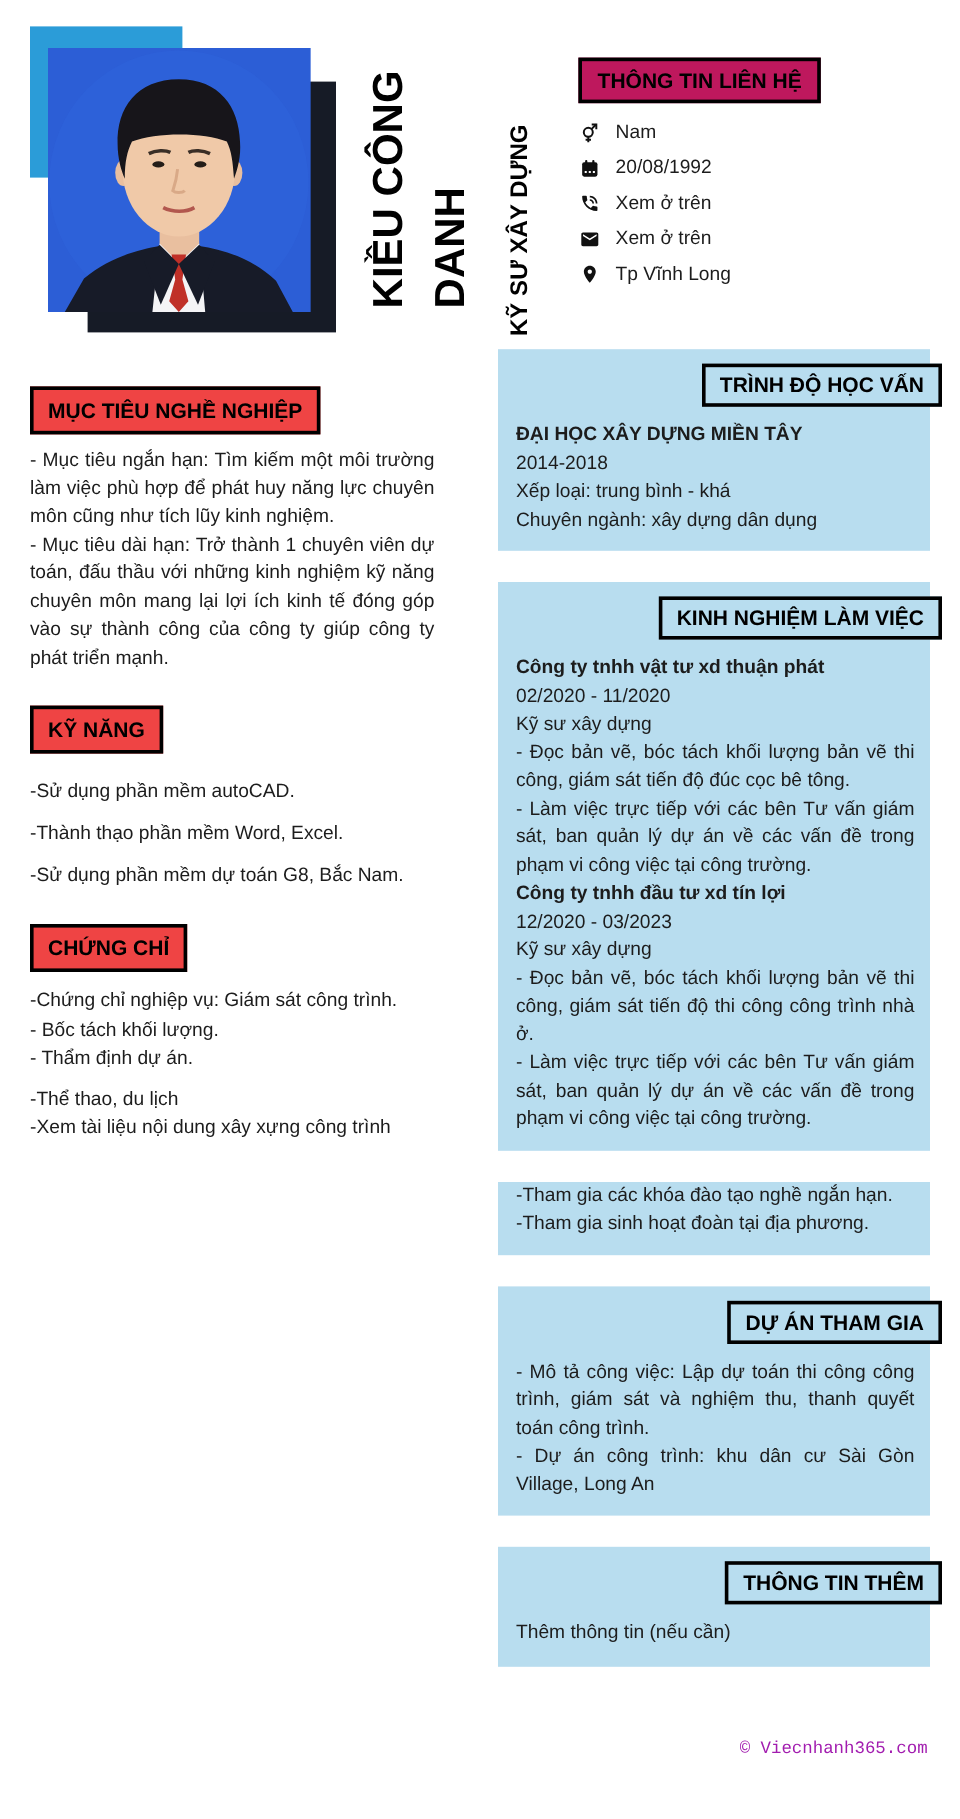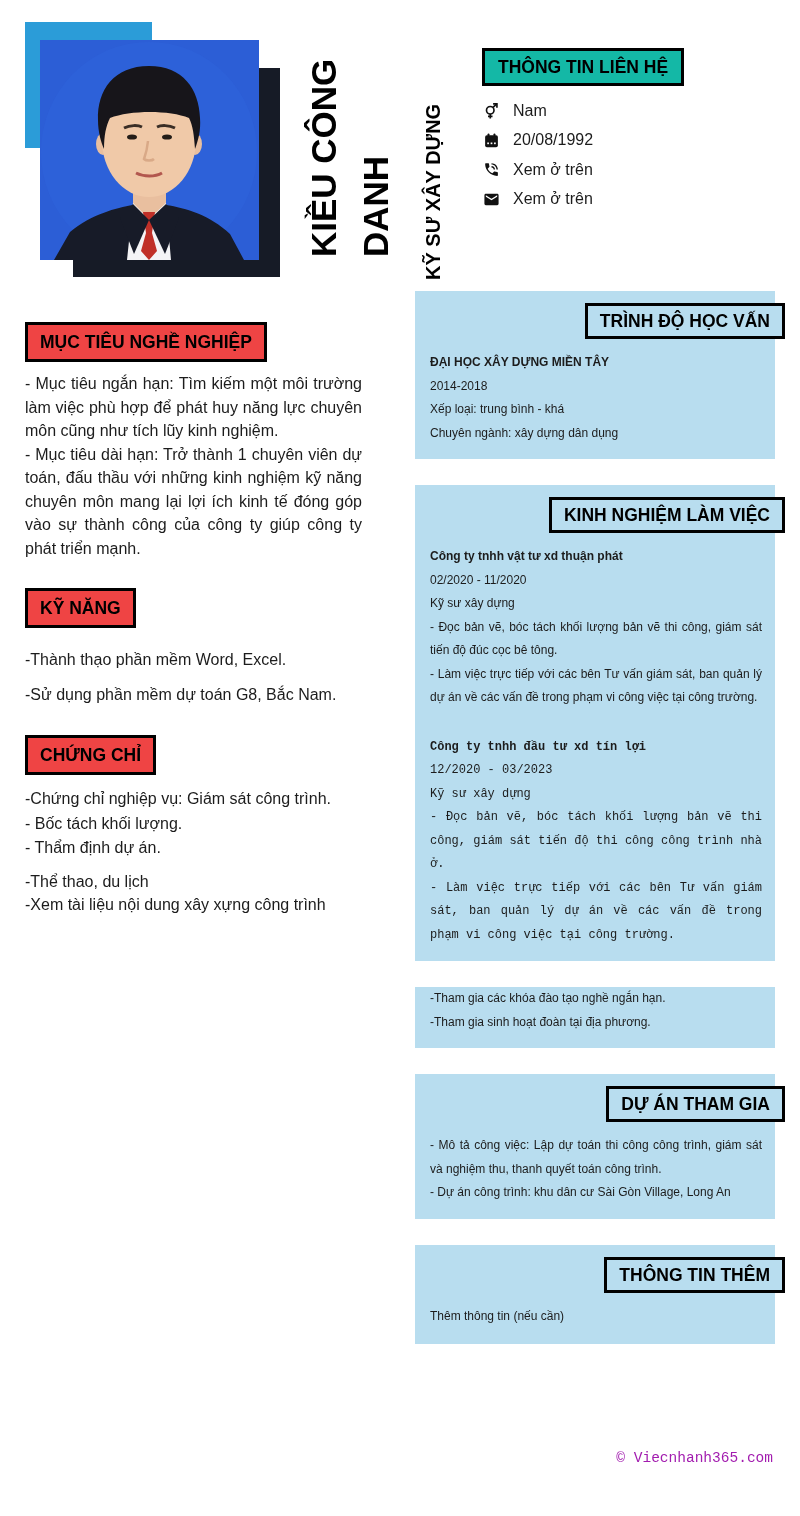--- a/index.html
+++ b/index.html
@@ -21,21 +21,21 @@
   
   .name-rot{position:absolute;left:298px;top:62px;width:104px;height:195px;}
   .name-rot .rot-inner{width:195px;height:104px;transform-origin:0 0;transform:rotate(-90deg) translateX(-195px);
     font-size:35px;font-weight:700;line-height:52px;color:#000;letter-spacing:0px;white-space:nowrap;}
   .subtitle-rot{position:absolute;left:413px;top:80px;width:40px;height:200px;}
   .subtitle-rot .rot-inner{width:200px;height:40px;transform-origin:0 0;transform:rotate(-90deg) translateX(-200px);
     font-size:20px;font-weight:700;line-height:40px;color:#000;white-space:nowrap;}
 
   
   .contact{position:absolute;left:482px;top:48px;width:310px;}
-  .contact-head{display:inline-block;border:3px solid #000;background:#14b8a6;padding:6px 13px;
+  .contact-head{display:inline-block;border:3px solid #000;background:#be185d;padding:6px 13px;
     font-size:17.5px;font-weight:700;line-height:20px;color:#000;white-space:nowrap;}
   .contact-list{margin-top:10px;}
   .c-row{display:flex;align-items:center;height:29.5px;gap:13px;font-size:16px;}
   .c-row .icon{width:18px;height:18px;display:flex;align-items:center;justify-content:center;flex:0 0 18px;}
 
   
   .left-col{position:absolute;left:25px;top:310px;width:337px;}
   .sec-head{display:inline-block;border:3px solid #000;background:#ef4444;padding:7px 12px;
     font-size:17.5px;font-weight:700;line-height:20px;color:#000;white-space:nowrap;}
   .left-col p{font-size:16px;line-height:23.5px;}
@@ -51,23 +51,23 @@
   .m-head-hobby{margin-top:24px;}
   .body-hobby{margin-top:10px;}
 
   
   .right-col{position:absolute;left:415px;top:291px;width:360px;}
   .panel{background:var(--panel);padding:0 13px 14px 15px;margin-bottom:26px;}
   .panel-head{display:flex;justify-content:flex-end;margin:0 -23px 0 0;padding-top:12px;}
   .head-box{border:3px solid #000;background:var(--panel);padding:5px 12px;font-size:17.5px;
     font-weight:700;line-height:20px;color:#000;white-space:nowrap;}
   .panel-body{margin-top:12px;}
-  .panel p{font-size:12px;line-height:23.5px;}
+  .panel p{font-size:16px;line-height:23.5px;}
   .bold{font-weight:700;}
-  .job + .job{margin-top:26px;font-family:Liberation Mono, monospace;}
+  .job + .job{}
   .panel-more{padding-bottom:16px;}
 
   
   .footer{position:absolute;top:1449px;right:27px;font-family:Liberation Mono, monospace;
     font-size:14.5px;line-height:18px;color:#a21caf;}
 </style>
 </head>
 <body>
 
 <div class="page">
@@ -145,33 +145,42 @@
         <span>Xem ở trên</span>
       </div>
       <div class="c-row">
         <span class="icon">
           <svg viewBox="0 0 24 24" width="17" height="17" fill="#111">
             <path d="M20 4H4C2.9 4 2.01 4.9 2.01 6L2 18c0 1.1.9 2 2 2h16c1.1 0 2-.9 2-2V6c0-1.1-.9-2-2-2zm0 4l-8 5-8-5V6l8 5 8-5v2z"></path>
           </svg>
         </span>
         <span>Xem ở trên</span>
       </div>
+      <div class="c-row">
+        <span class="icon">
+          <svg viewBox="0 0 24 24" width="17" height="17" fill="#111">
+            <path d="M12 2C8.13 2 5 5.13 5 9c0 5.25 7 13 7 13s7-7.75 7-13c0-3.87-3.13-7-7-7zm0 9.5c-1.38 0-2.5-1.12-2.5-2.5s1.12-2.5 2.5-2.5 2.5 1.12 2.5 2.5-1.12 2.5-2.5 2.5z"></path>
+          </svg>
+        </span>
+        <span>Tp Vĩnh Long</span>
+      </div>
     </div>
   </div>
 
   <div class="left-col">
 
     <div class="sec-head m-head-obj">MỤC TIÊU NGHỀ NGHIỆP</div>
     <div class="body-obj">
       <p class="just">- Mục tiêu ngắn hạn: Tìm kiếm một môi trường làm việc phù hợp để phát huy năng lực chuyên môn cũng như tích lũy kinh nghiệm.</p>
       <p class="just">- Mục tiêu dài hạn: Trở thành 1 chuyên viên dự toán, đấu thầu với những kinh nghiệm kỹ năng chuyên môn mang lại lợi ích kinh tế đóng góp vào sự thành công của công ty giúp công ty phát triển mạnh.</p>
     </div>
 
     <div><span class="sec-head m-head-skill">KỸ NĂNG</span></div>
     <div class="body-skill">
+      <p class="skill-item">-Sử dụng phần mềm autoCAD.</p>
       <p class="skill-item">-Thành thạo phần mềm Word, Excel.</p>
       <p class="skill-item">-Sử dụng phần mềm dự toán G8, Bắc Nam.</p>
     </div>
 
     <div><span class="sec-head m-head-cert">CHỨNG CHỈ</span></div>
     <div class="body-cert">
       <p class="just">-Chứng chỉ nghiệp vụ: Giám sát công trình.</p>
       <p class="cert-item">- Bốc tách khối lượng.</p>
       <p class="cert-item">- Thẩm định dự án.</p>
     </div>

